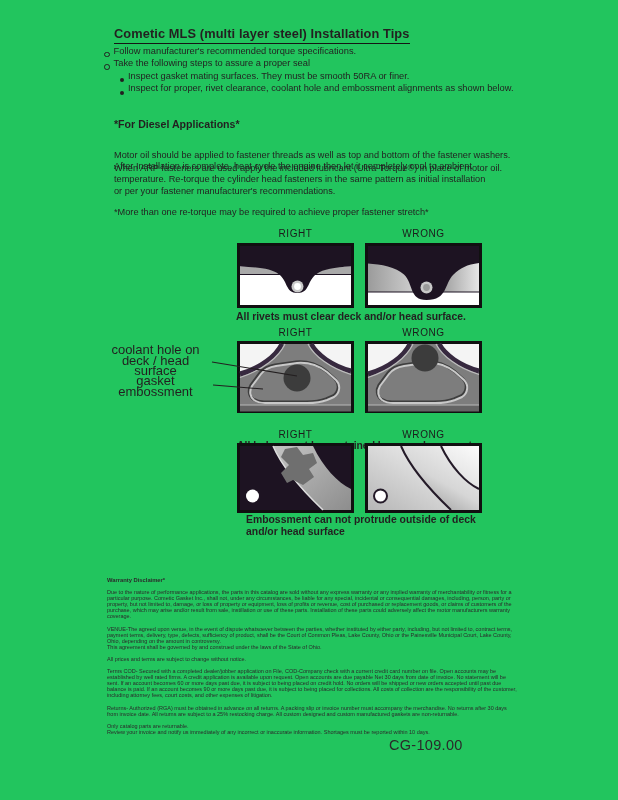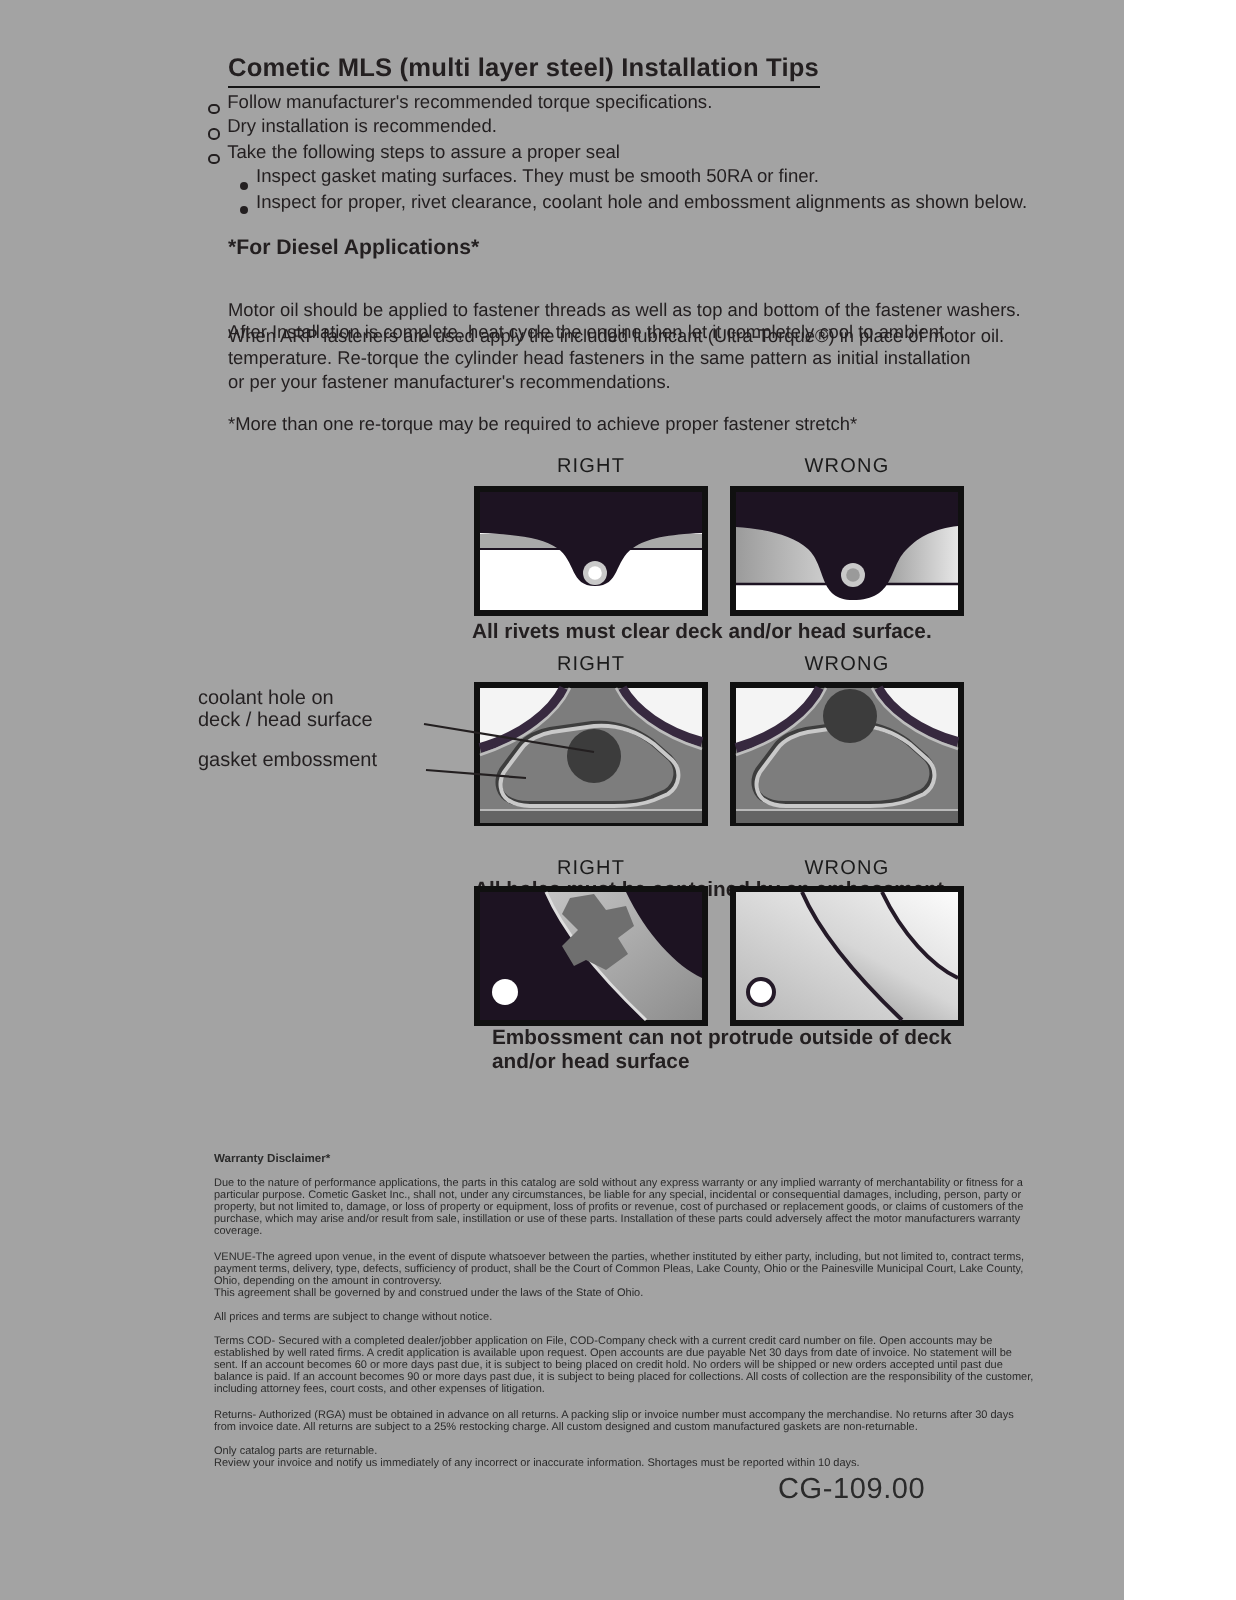--- a/index.html
+++ b/index.html
@@ -1,38 +1,38 @@
 <!DOCTYPE html>
 <html><head>
 <meta charset="utf-8">
 <style>
   html,body{margin:0;padding:0;background:#ffffff;}
   .page{
-    position:relative;width:562px;height:800px;background:#a3a3a3;overflow:hidden;
+    position:relative;width:618px;height:800px;background:#22c55e;overflow:hidden;
     font-family:"Liberation Sans", sans-serif;color:#231f20;
   }
   .abs{position:absolute;}
   .preline{white-space:pre-line;}
 
   .title{
     left:114px;top:26px;font-size:12.8px;font-weight:bold;
     border-bottom:1.6px solid #151515;padding-bottom:2px;letter-spacing:.1px;
   }
   .bullets{left:104px;top:45px;font-size:9.3px;line-height:12.4px;}
   .brow{display:flex;align-items:flex-end;}
   .brow.sub{margin-left:16px;}
   .dot-o{flex:0 0 auto;width:3.6px;height:3.6px;border:1.1px solid #231f20;border-radius:50%;margin:3.6px 4px 0 0;}
   .dot-f{flex:0 0 auto;width:4px;height:4px;background:#231f20;border-radius:50%;margin:3.8px 4px 0 0;}
 
   .diesel-head{left:114px;top:118px;font-size:10.6px;font-weight:bold;}
   .body-par{left:114px;font-size:9.2px;line-height:12.5px;}
 
   .fig-head{font-size:10px;font-weight:500;letter-spacing:.6px;text-align:center;width:117px;color:#1b1b1b;}
   .fig-caption{font-size:10.4px;font-weight:bold;line-height:11.6px;}
-  .fig-label{font-size:10px;line-height:10.6px;text-align:left;width:113px;}
+  .fig-label{font-size:13px;line-height:10.6px;text-align:center;width:113px;}
   .panel{width:117px;display:block;}
   svg{display:block;}
   .leader{pointer-events:none;}
 
   .warranty{left:107px;top:577px;width:410px;font-size:5.5px;line-height:6.1px;color:#2b2b2b;}
   .warranty h4{margin:0 0 6px 0;font-size:5.8px;}
   .warranty p{margin:0 0 6px 0;}
 
   .footer-code{left:389px;top:737px;font-size:14.5px;letter-spacing:.3px;color:#2a2a2a;}
 </style>
@@ -40,24 +40,20 @@
 <body>
 
 <div class="page">
 
   <div class="abs title">Cometic MLS (multi layer steel) Installation Tips</div>
 
   <div class="abs bullets">
     <div class="brow">
         <span class="dot-o"></span>
         <span>Follow manufacturer's recommended torque specifications.</span>
-      </div>
-    <div class="brow">
-        <span class="dot-o"></span>
-        <span>Dry installation is recommended.</span>
       </div>
     <div class="brow">
         <span class="dot-o"></span>
         <span>Take the following steps to assure a proper seal</span>
       </div>
     <div class="brow sub">
         <span class="dot-f"></span>
         <span>Inspect gasket mating surfaces.  They must be smooth 50RA or finer.</span>
       </div>
     <div class="brow sub">

